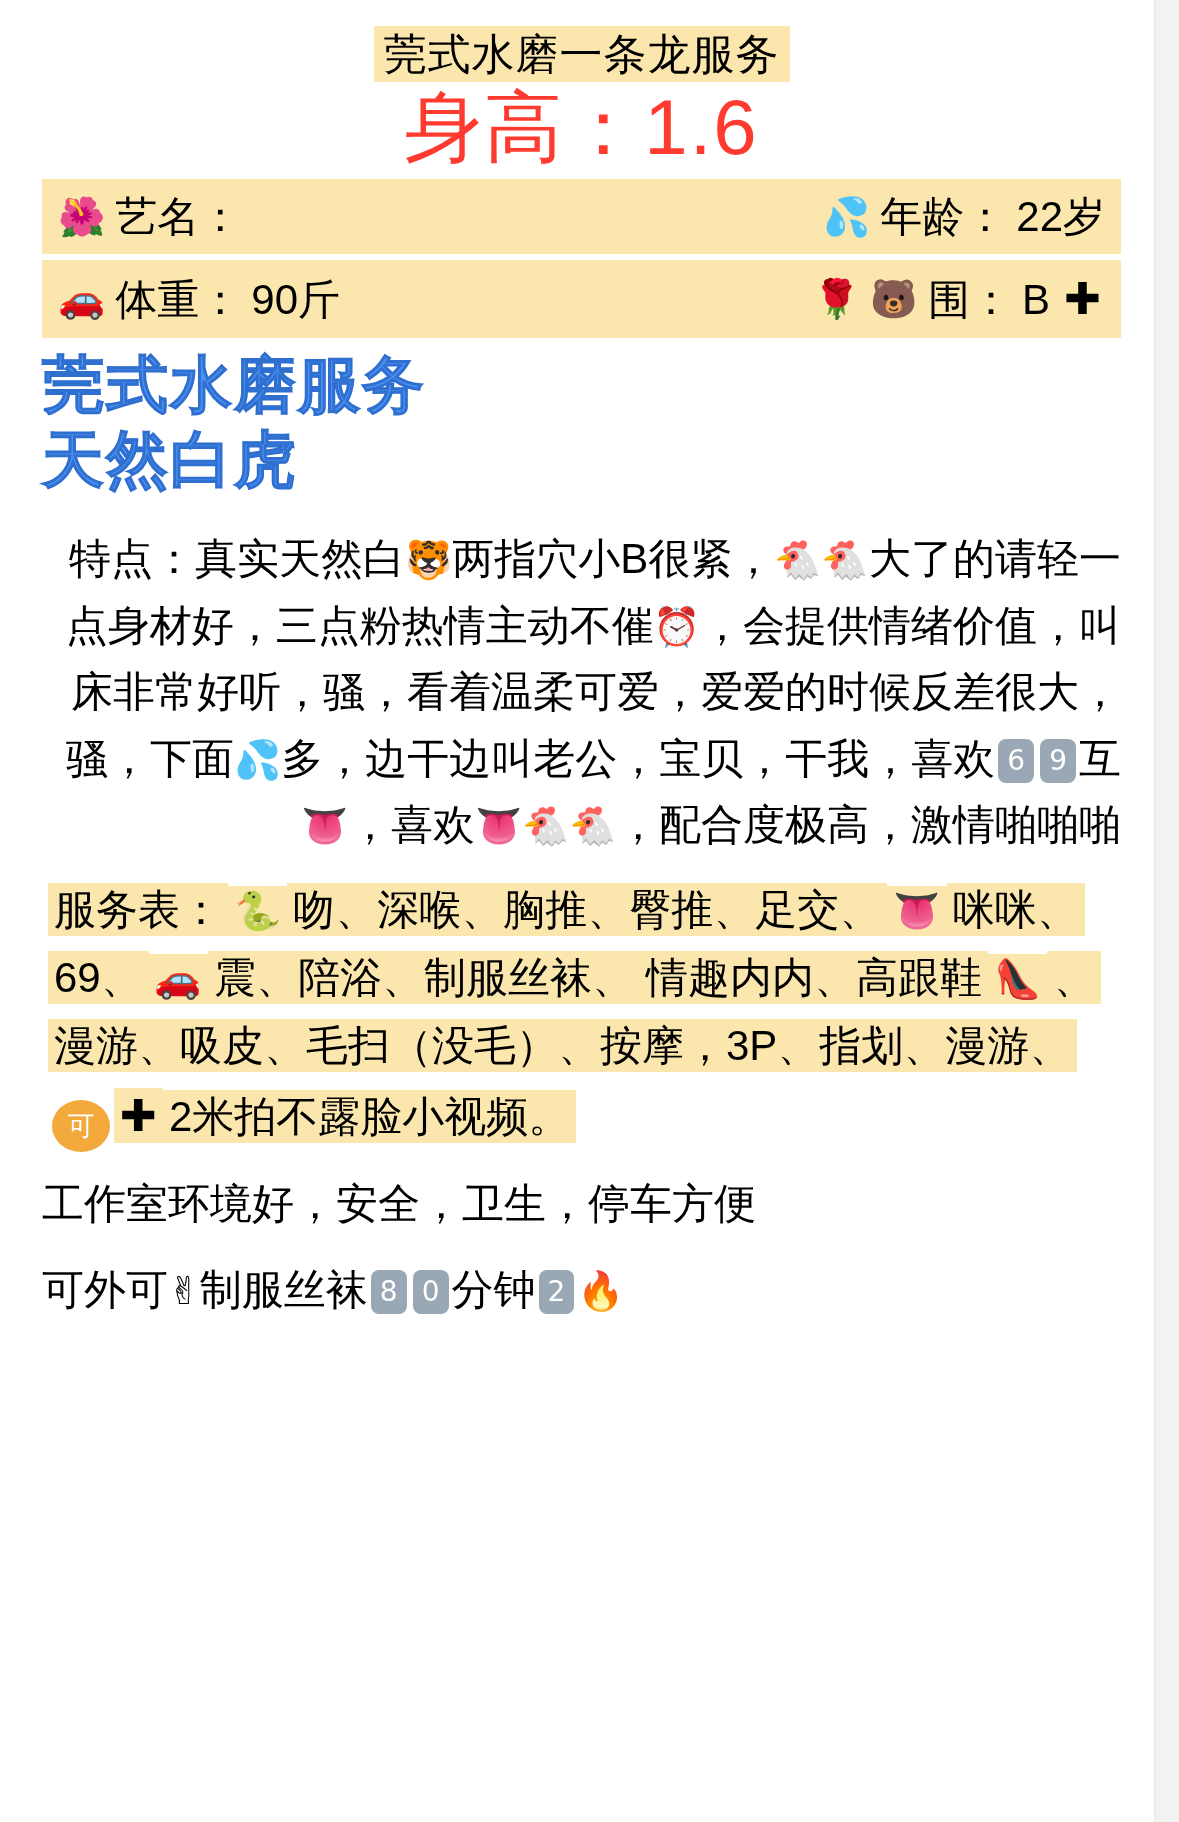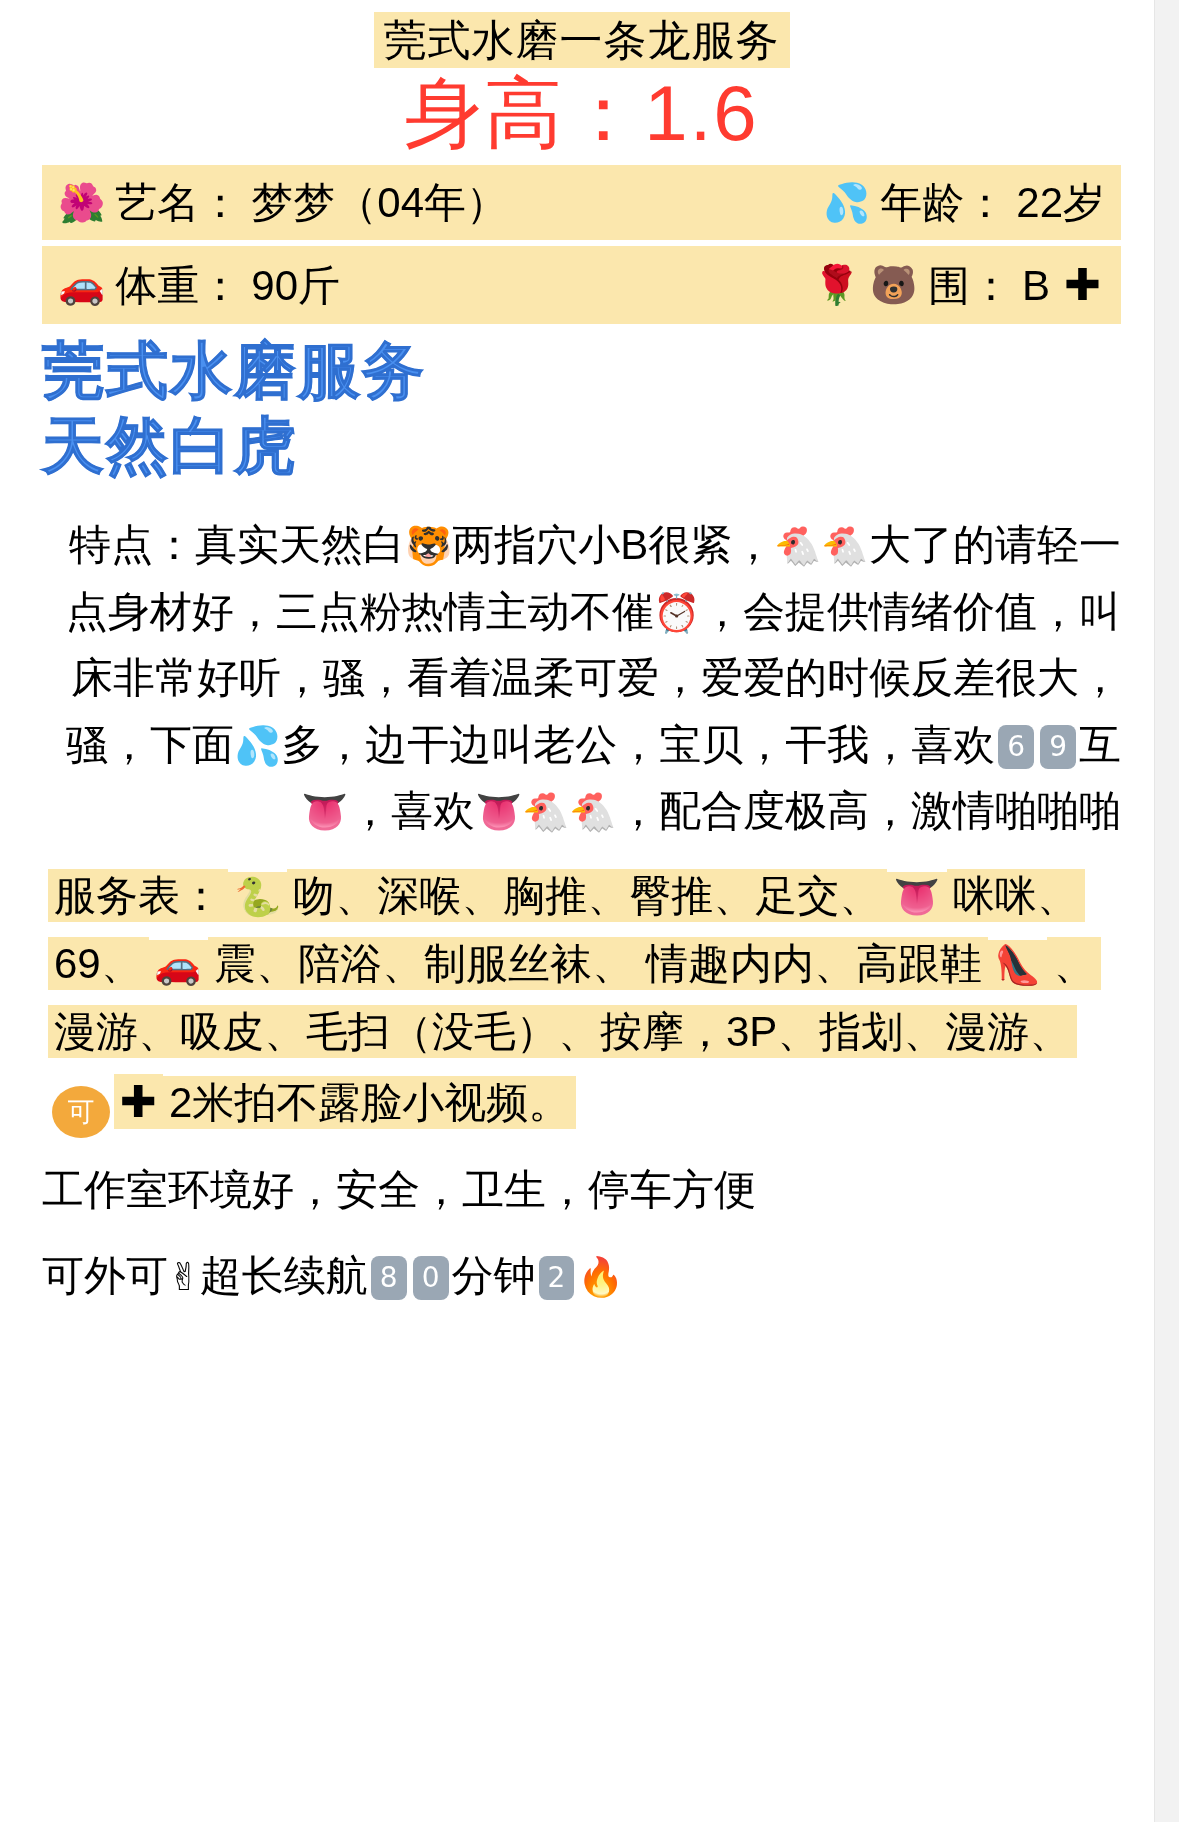--- a/index.html
+++ b/index.html
@@ -29,21 +29,21 @@
     top: 0;
     right: 0;
     width: 24px;
     height: 100%;
     background: #f2f2f2;
     border-left: 1px solid #e6e6e6;
   }
   .content {
     width: 1155px;
     box-sizing: border-box;
-    padding: 6px 34px 30px 42px;
+    padding: 20px 34px 30px 42px;
   }
   .hl {
     background: #fbe7ad;
     box-decoration-break: clone;
     -webkit-box-decoration-break: clone;
   }
   .title-line {
     text-align: center;
     font-size: 43px;
     line-height: 1.25;
@@ -163,21 +163,20 @@
     </div>
 
     <div class="height-line">
       <span>身高：</span><span>1.6</span>
     </div>
 
     <div class="info-row">
       <span class="cell">
         <span class="emoji">🌺</span>
         <span>艺名：</span>
-        <span>梦梦（04年）</span>
       </span>
       <span class="cell">
         <span class="emoji">💦</span>
         <span>年龄：</span>
         <span>22岁</span>
       </span>
     </div>
 
     <div class="info-row">
       <span class="cell">
@@ -203,17 +202,17 @@
 
     <div class="service-block">
       <span class="hl">服务表：</span><span class="hl emoji">🐍</span><span class="hl">吻、深喉、胸推、臀推、足交、</span><span class="hl emoji">👅</span><span class="hl">咪咪、69、</span><span class="hl emoji">🚗</span><span class="hl">震、陪浴、制服丝袜、</span><span class="hl">情趣内内、高跟鞋</span><span class="hl emoji">👠</span><span class="hl">、漫游、吸皮、毛扫（没毛）、按摩，3P、指划、漫游、</span><span class="hl circle-ke">可</span><span class="hl plus">✚</span><span class="hl">2米拍不露脸小视频。</span>
     </div>
 
     <div class="footer-block">
       <span>工作室环境好，安全，卫生，停车方便</span>
     </div>
 
     <div class="footer-block">
-      <span>可外可</span><span class="emoji">✌</span><span>超长续航</span><span class="keycap">8</span><span class="keycap">0</span><span>分钟</span><span class="keycap">2</span><span class="emoji">🔥</span>
+      <span>可外可</span><span class="emoji">✌</span><span>制服丝袜</span><span class="keycap">8</span><span class="keycap">0</span><span>分钟</span><span class="keycap">2</span><span class="emoji">🔥</span>
     </div>
 
   </div>
 </div>
 
 </body></html>

